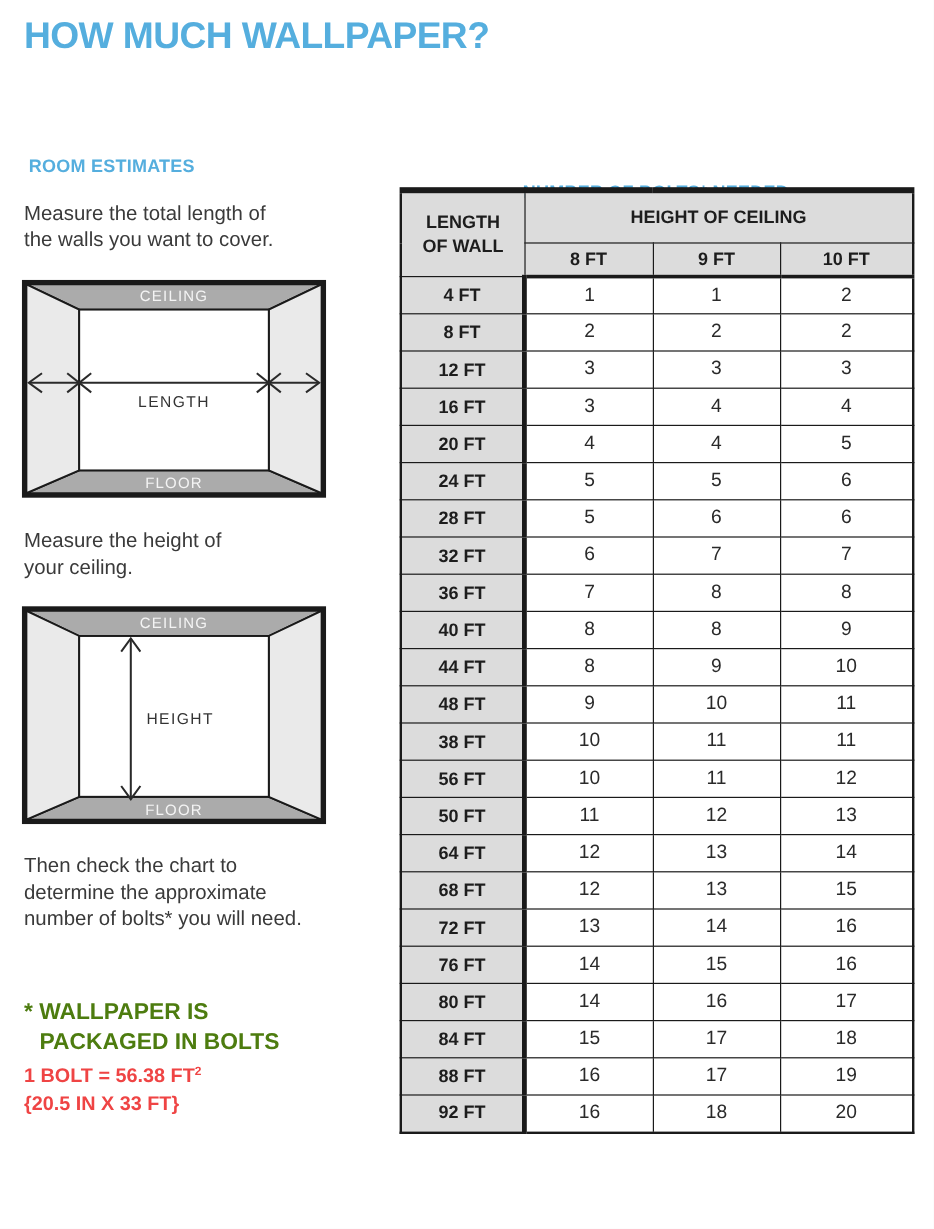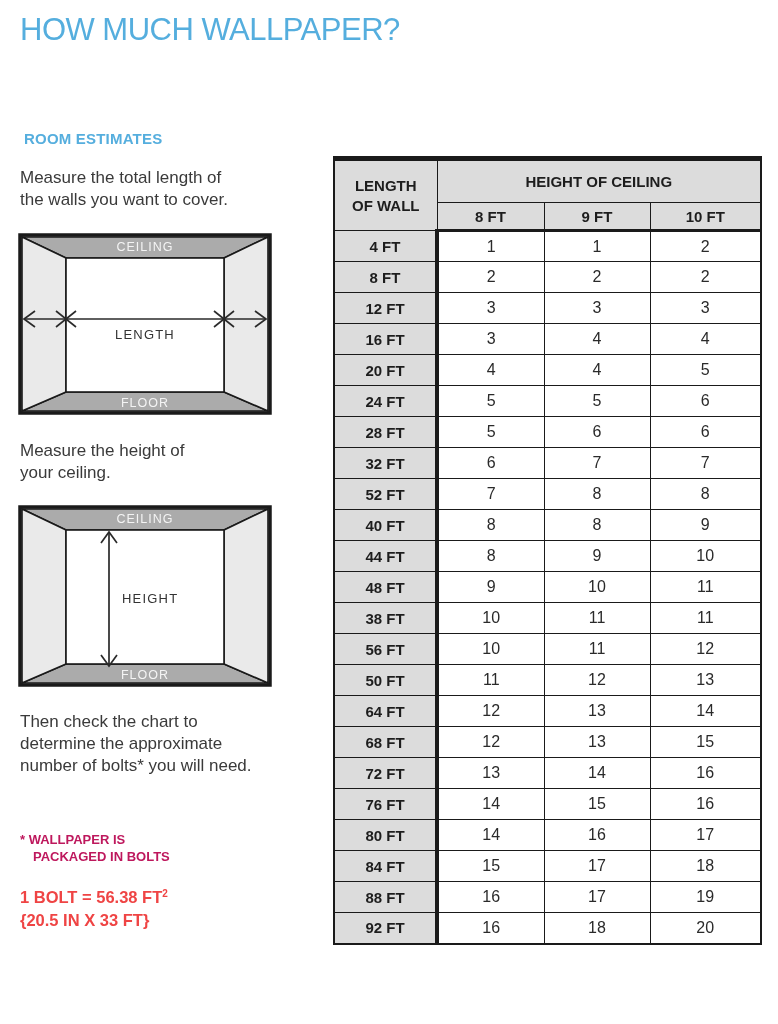--- a/index.html
+++ b/index.html
@@ -7,21 +7,21 @@
     --table-header-bg:#DCDCDC;
     --diagram-gray:#ABABAB;
     --diagram-wall:#EAEAEA;
     --ink:#1a1a1a;
     --body-text:#3a3a3a;
   }
   *{margin:0;padding:0;box-sizing:border-box;}
   body{background:#f2f2f2;font-family:"Liberation Sans",sans-serif;}
   .page{position:relative;width:778px;height:1024px;background:#ffffff;overflow:hidden;}
 
-  .title{position:absolute;left:20px;top:12px;font-size:31px;font-weight:normal;
+  .title{position:absolute;left:20px;top:12px;font-size:31px;font-weight:bold;
          color:var(--accent);letter-spacing:-0.5px;}
 
   .section-heading{font-size:15px;font-weight:bold;color:var(--accent);letter-spacing:0.2px;}
   .room-heading{position:absolute;left:24px;top:130px;}
   .table-heading{position:absolute;left:333px;top:130px;width:427px;text-align:center;margin-top:22px;}
 
   .step{position:absolute;left:20px;width:300px;font-size:17px;line-height:1.28;
         color:var(--body-text);white-space:pre-line;}
   .step1{top:167px;}
   .step2{top:440px;}
@@ -32,22 +32,22 @@
   .d2{top:505px;}
 
   .trap{fill:var(--diagram-gray);stroke:var(--ink);stroke-width:1.6;}
   .wall{fill:var(--diagram-wall);stroke:var(--ink);stroke-width:1.6;}
   .backwall{fill:#ffffff;stroke:var(--ink);stroke-width:1.6;}
   .outer{fill:none;stroke:var(--ink);stroke-width:3.5;}
   .arrow{fill:none;stroke:#2a2a2a;stroke-width:1.7;}
   .lbl-white{fill:#f4f4f4;font-size:12.5px;letter-spacing:1px;}
   .lbl-dark{fill:#333333;font-size:13px;letter-spacing:1.2px;}
 
-  .footnote{position:absolute;left:20px;top:831px;width:300px;font-size:13px;font-weight:bold;
-            color:#be185d;line-height:1.33;white-space:pre-line;padding-left:13px;text-indent:-13px;}
+  .footnote{position:absolute;left:20px;top:831px;width:300px;font-size:19px;font-weight:bold;
+            color:#4d7c0f;line-height:1.33;white-space:pre-line;padding-left:13px;text-indent:-13px;}
   .bolt-info{position:absolute;left:20px;top:886px;width:300px;font-size:16.5px;font-weight:bold;
              color:#ef4444;line-height:1.38;}
   .bolt-info sup{font-size:10px;}
 
   table.bolts{position:absolute;left:333px;top:156px;width:427px;border-collapse:collapse;
               table-layout:fixed;}
   table.bolts{border-top:5px solid var(--ink);border-left:2px solid var(--ink);
               border-right:2px solid var(--ink);border-bottom:2px solid var(--ink);}
   table.bolts th,table.bolts td{border:1.5px solid var(--ink);text-align:center;vertical-align:middle;}
   table.bolts thead th{background:var(--table-header-bg);font-size:15px;font-weight:bold;color:#1d1d1d;}
@@ -196,21 +196,21 @@
         </tr>
 
         <tr>
           <th>32 FT</th>
           <td>6</td>
           <td>7</td>
           <td>7</td>
         </tr>
 
         <tr>
-          <th>52 FT</th>
+          <th>36 FT</th>
           <td>7</td>
           <td>8</td>
           <td>8</td>
         </tr>
 
         <tr>
           <th>40 FT</th>
           <td>8</td>
           <td>8</td>
           <td>9</td>

